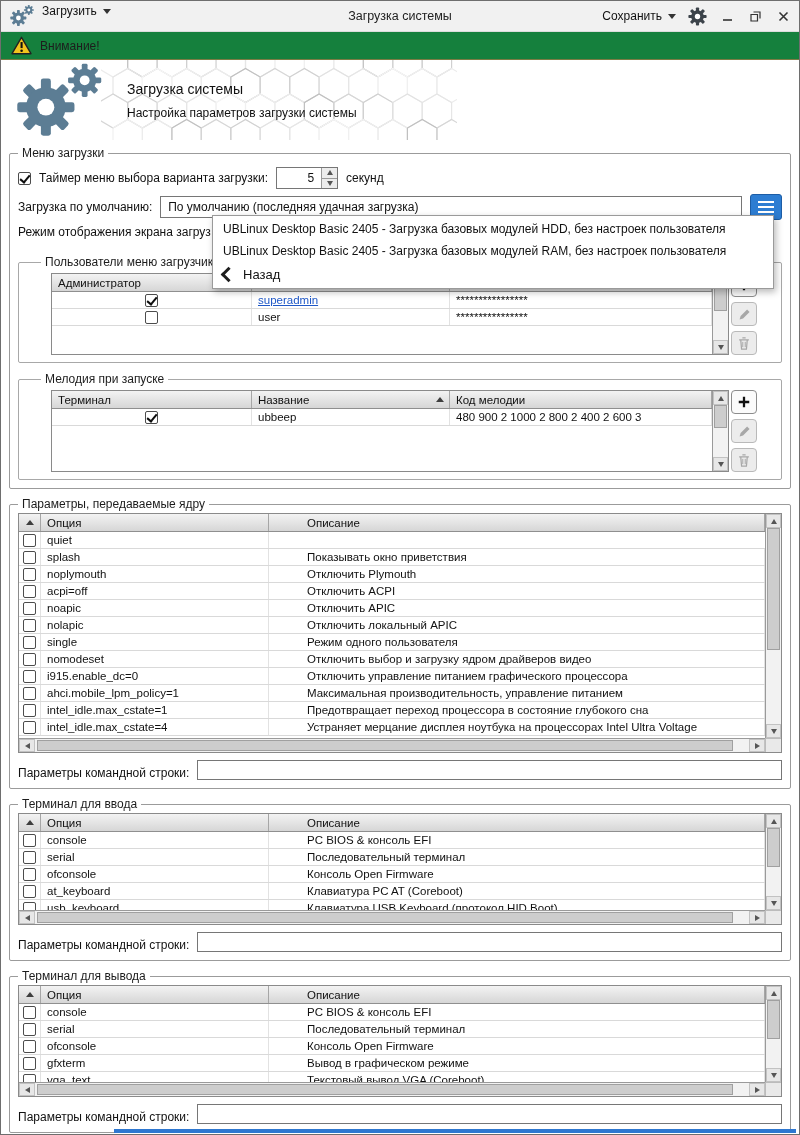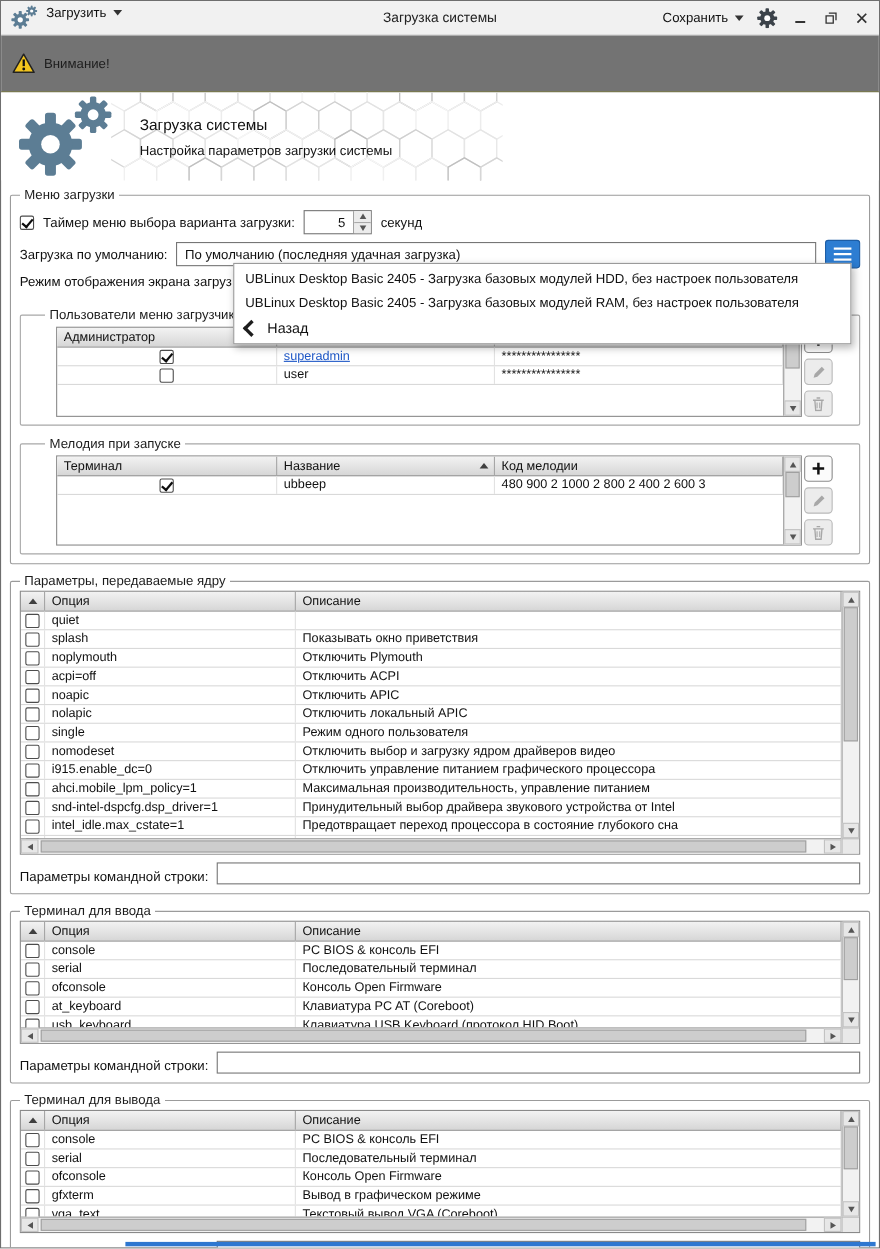--- a/index.html
+++ b/index.html
@@ -12,22 +12,22 @@
             align-items:center;padding:0 8px;position:relative;}
   .tb-left{display:flex;align-items:flex-start;gap:7px;z-index:2;}
   .tb-title{position:absolute;left:0;right:0;text-align:center;font-size:12.5px;color:#222;}
   .tb-right{margin-left:auto;display:flex;align-items:center;gap:12px;z-index:2;}
   .tb-menu{display:flex;align-items:center;gap:6px;cursor:default;}
   .caret{width:0;height:0;border-left:4px solid transparent;border-right:4px solid transparent;
          border-top:5px solid #333;}
   .wc{display:flex;align-items:center;justify-content:center;width:16px;height:18px;}
 
   
-  .warnbar{height:27px;background:#737373;border-bottom:1px solid #7c7c44;display:flex;
-           align-items:center;gap:8px;padding:12px 10px;}
+  .warnbar{height:27px;background:#15803d;border-bottom:1px solid #7c7c44;display:flex;
+           align-items:center;gap:8px;padding:0 10px;}
   .warn-text{font-size:12px;color:#1d1d1d;}
 
   
   .header{height:80px;position:relative;overflow:hidden;display:flex;align-items:center;
           padding:0 0 0 14px;background:#fff;}
   #hexbg{position:absolute;left:100px;top:-2px;z-index:1;}
   .hdr-text{position:relative;z-index:2;margin-left:24px;display:flex;flex-direction:column;gap:9px;}
   .hdr-title{font-size:14px;}
   .hdr-sub{font-size:12px;}
   .hdr-logo{position:relative;z-index:2;flex:none;}
@@ -87,21 +87,21 @@
   .th{display:flex;align-items:center;padding-left:6px;border-right:1px solid #a6a6a6;
       box-sizing:border-box;white-space:nowrap;overflow:hidden;}
   .cell{display:flex;align-items:center;padding-left:6px;border-right:1px solid #e2e2e2;
         box-sizing:border-box;white-space:nowrap;overflow:hidden;}
   .center{justify-content:center;padding-left:0;}
   .uc1{width:200px;flex:none;}
   .uc2{width:198px;flex:none;}
   .uc3{flex:1;}
   .kc0{width:22px;flex:none;}
   .kc1{width:228px;flex:none;}
-  .kc2{flex:1;}
+  .kc2{flex:1;margin-left:32px;}
   .hdr-flex{justify-content:space-between;padding-right:5px;}
   .uname.link{color:#1f58c7;text-decoration:underline;}
 
   .tri-up-sm{width:0;height:0;border-left:4px solid transparent;border-right:4px solid transparent;
              border-bottom:5px solid #3f3f3f;}
 
   
   .vsb{grid-column:2;grid-row:1;border-left:1px solid #9a9a9a;background:#f2f2f2;
        display:flex;flex-direction:column;}
   .sb-btn{height:14px;flex:none;background:#e7e7e7;border:1px solid #c2c2c2;box-sizing:border-box;
@@ -529,27 +529,20 @@
               </div>
 
               <div class="tr">
                 <div class="cell kc0 center">
                   <span class="cb"></span>
                 </div>
                 <div class="cell kc1">ahci.mobile_lpm_policy=1</div>
                 <div class="cell kc2">Максимальная производительность, управление питанием</div>
               </div>
 
-              <div class="tr">
-                <div class="cell kc0 center">
-                  <span class="cb"></span>
-                </div>
-                <div class="cell kc1">snd-intel-dspcfg.dsp_driver=1</div>
-                <div class="cell kc2">Принудительный выбор драйвера звукового устройства от Intel</div>
-              </div>
 
               <div class="tr">
                 <div class="cell kc0 center">
                   <span class="cb"></span>
                 </div>
                 <div class="cell kc1">intel_idle.max_cstate=1</div>
                 <div class="cell kc2">Предотвращает переход процессора в состояние глубокого сна</div>
               </div>
 
               <div class="tr">

